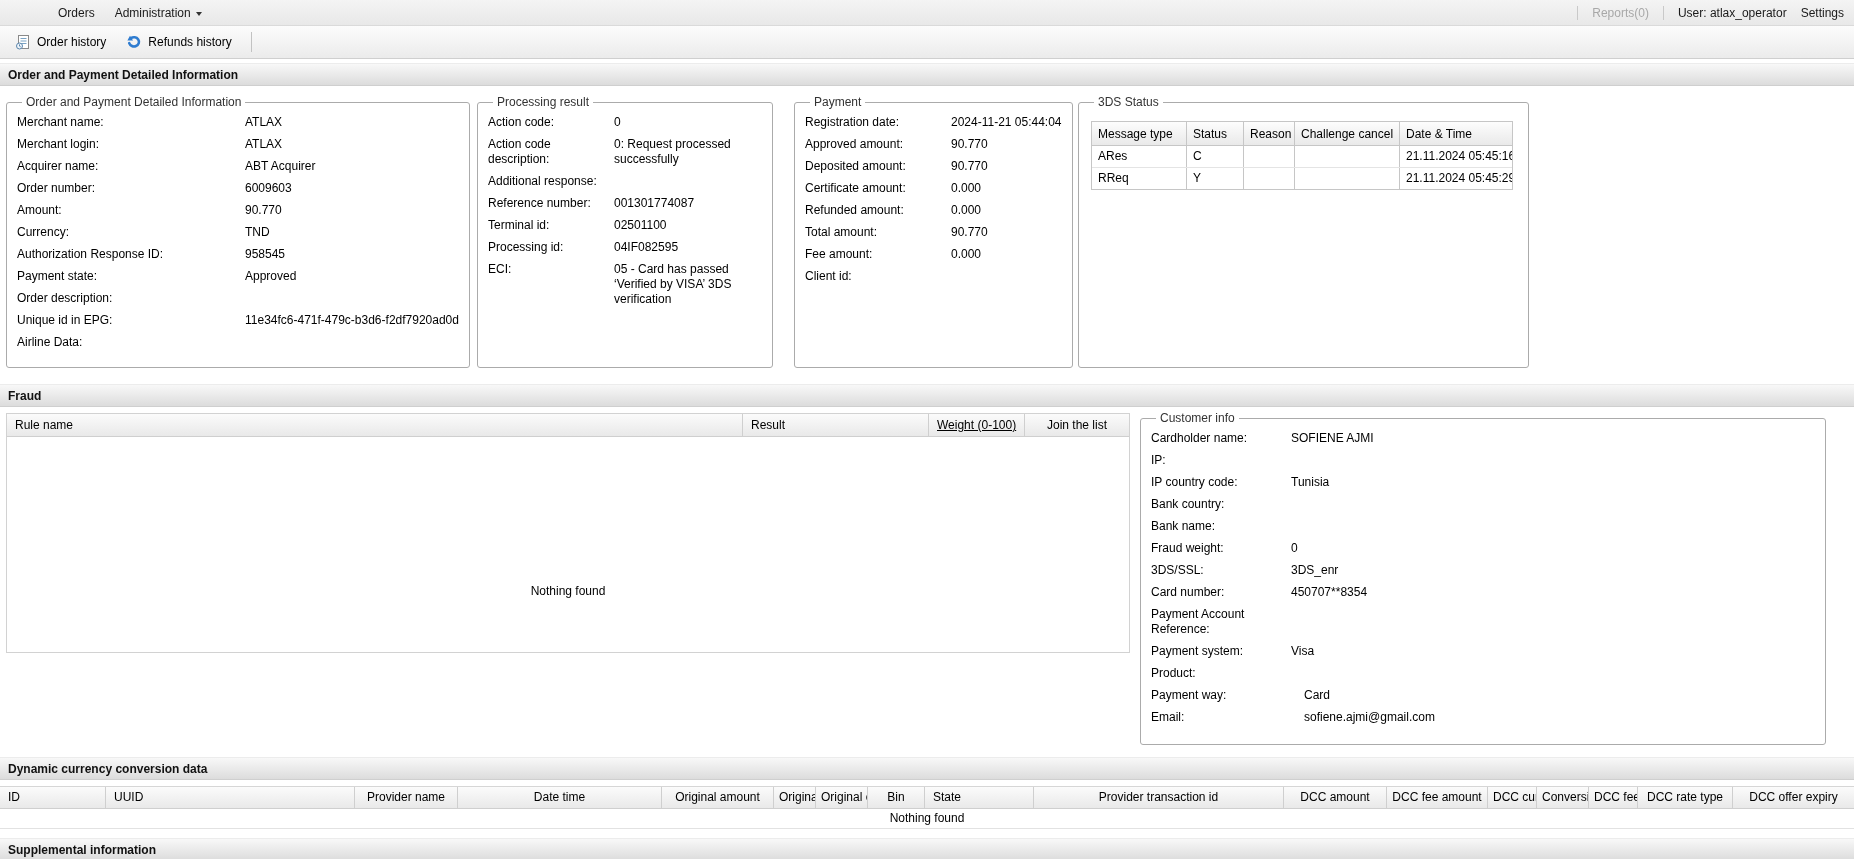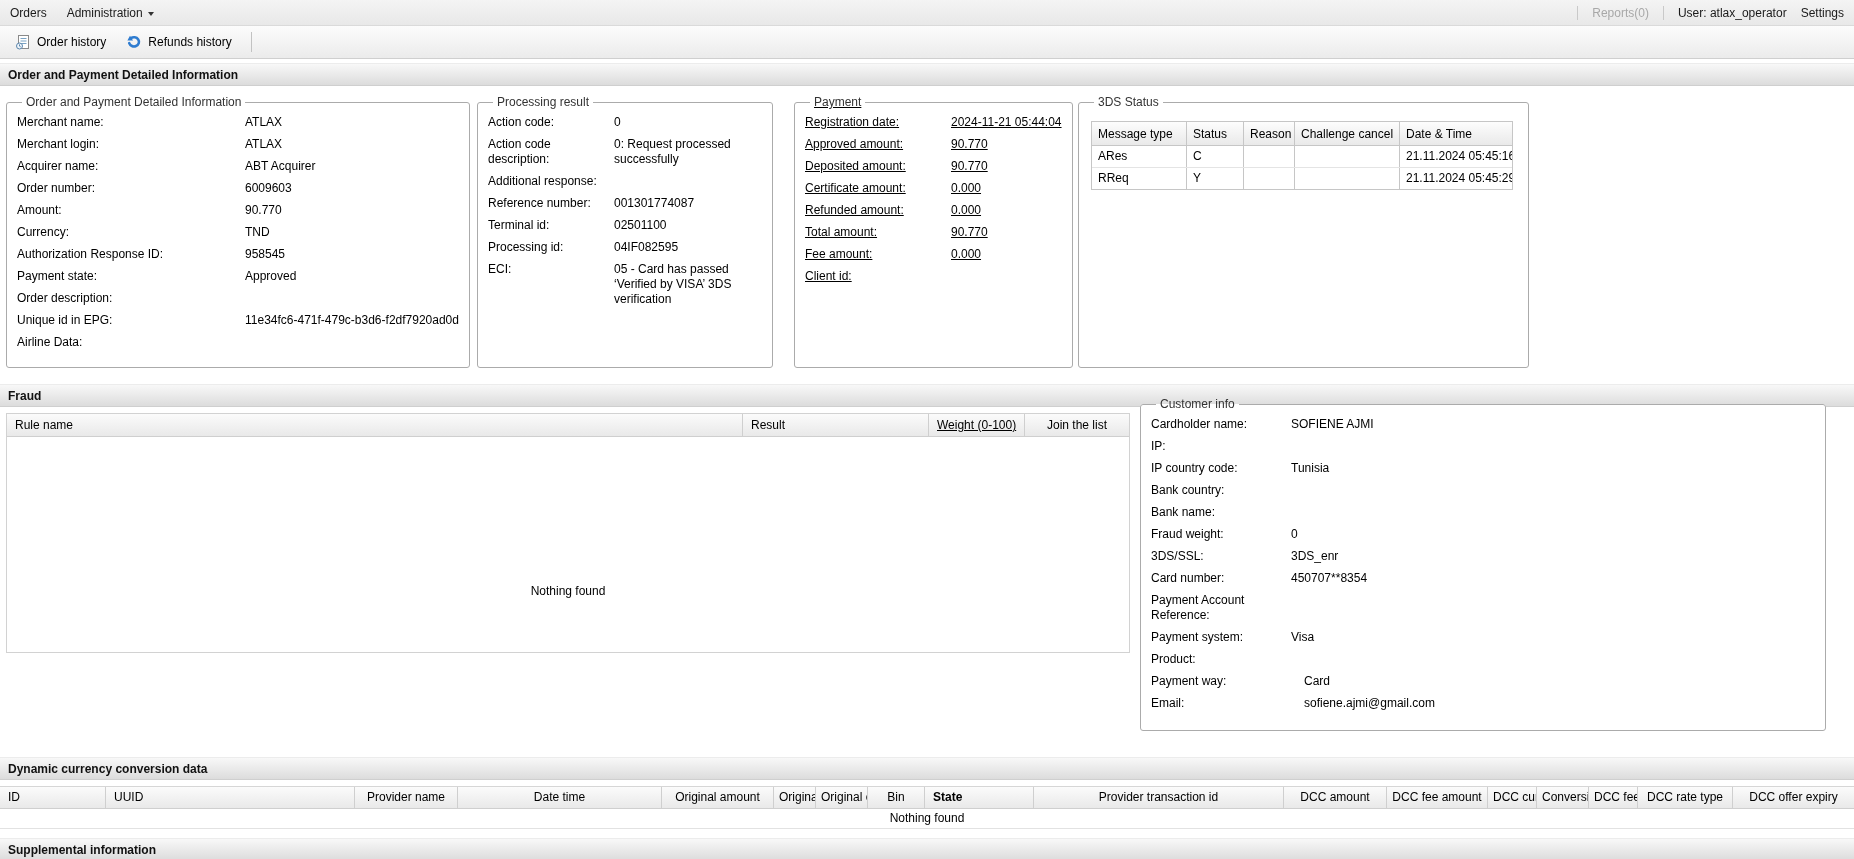--- a/index.html
+++ b/index.html
@@ -6,21 +6,21 @@
   body{
     width:1854px;height:859px;overflow:hidden;background:#fff;
     font-family:"Liberation Sans","DejaVu Sans",sans-serif;font-size:12px;color:#000;
   }
   .app{position:relative;width:1854px;height:859px;background:#fff;}
 
   
   .menubar{position:absolute;top:0;left:0;right:0;height:26px;box-sizing:border-box;
     background:linear-gradient(#f4f4f4,#e8e8e8);border-bottom:1px solid #dadada;
     display:flex;align-items:center;justify-content:space-between;padding:0 10px;}
-  .menu-left{display:flex;align-items:center;gap:20px;}
+  .menu-left{display:flex;align-items:center;gap:20px;margin-left:48px;}
   .menu-right{display:flex;align-items:center;gap:14px;padding-left:41px;}
   .menu-item{color:#1a1a1a;cursor:default;white-space:nowrap;}
   .menu-item.disabled{color:#a8a8a8;}
   .menu-sep{width:1px;height:14px;background:#c9c9c9;}
   .caret{display:inline-block;margin-left:5px;width:0;height:0;
     border-left:3.5px solid transparent;border-right:3.5px solid transparent;border-top:4px solid #333;
     vertical-align:1px;}
 
   
   .toolbar{position:absolute;top:26px;left:0;right:0;height:33px;box-sizing:border-box;
@@ -38,23 +38,23 @@
   .bar-fraud{top:384px;}
   .bar-dcc{top:757px;}
   .bar-supp{top:838px;}
 
   
   fieldset.panel{position:absolute;box-sizing:border-box;margin:0;padding:6px 10px 8px 10px;
     border:1px solid #ababab;border-radius:3px;background:#fff;}
   fieldset.panel legend{padding:0 4px;margin-left:5px;color:#333;font-size:12px;}
   .panel-order{left:6px;top:95px;width:456px;height:273px;}
   .panel-processing{left:477px;top:95px;width:296px;height:273px;}
-  .panel-payment{left:794px;top:95px;width:274px;height:273px;text-decoration:underline;}
+  .panel-payment{left:794px;top:95px;width:274px;height:273px;}
   .panel-3ds{left:1078px;top:95px;width:451px;height:273px;}
-  .panel-customer{left:1140px;top:397px;width:686px;height:334px;}
+  .panel-customer{left:1140px;top:411px;width:686px;height:334px;}
 
   .kv-row{display:flex;margin-bottom:7px;line-height:15px;}
   .kv-label{flex-shrink:0;}
   .kv-value{flex:1;min-width:0;}
   .panel-order    .kv-label{width:228px;}
   .panel-order    .kv-value{white-space:nowrap;}
   .panel-processing .kv-label{width:126px;}
   .panel-payment  .kv-label{width:146px;}
   .panel-payment  .kv-value{white-space:nowrap;}
   .panel-customer .kv-label{width:140px;}
@@ -86,21 +86,21 @@
 
   
   .dcc-head{position:absolute;left:0;top:786px;width:1854px;height:23px;box-sizing:border-box;
     display:flex;background:linear-gradient(#fbfbfb,#e9e9e9);
     border-top:1px solid #d6d6d6;border-bottom:1px solid #cfcfcf;}
   .d-cell{box-sizing:border-box;border-right:1px solid #cfcfcf;padding:0 5px;
     line-height:21px;overflow:hidden;white-space:nowrap;text-align:center;}
   .d-cell.left{text-align:left;padding-left:8px;}
   .dc0{width:106px;}.dc1{width:249px;}.dc2{width:103px;}.dc3{width:204px;}
   .dc4{width:112px;}.dc5{width:42px;}.dc6{width:52px;}.dc7{width:57px;}
-  .dc8{width:109px;font-weight:bold;}.dc9{width:250px;}.dc10{width:103px;}.dc11{width:101px;}
+  .dc8{width:109px;}.dc9{width:250px;}.dc10{width:103px;}.dc11{width:101px;}
   .dc12{width:49px;}.dc13{width:52px;}.dc14{width:49px;}.dc15{width:95px;}
   .dc16{width:121px;border-right:none;}
   .dcc-empty-row{position:absolute;left:0;top:809px;width:1854px;height:19px;line-height:19px;
     text-align:center;background:#fff;border-bottom:1px solid #e2e2e2;}
 </style>
 </head>
 <body>
 
 <div class="app">
 

